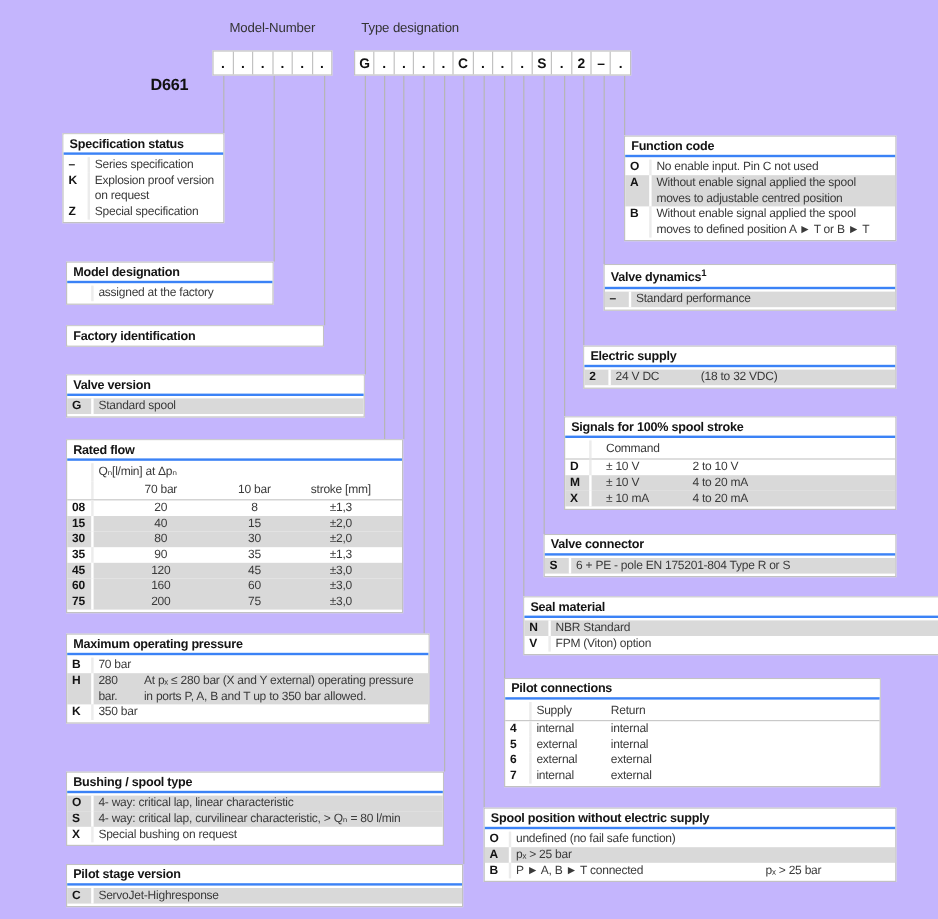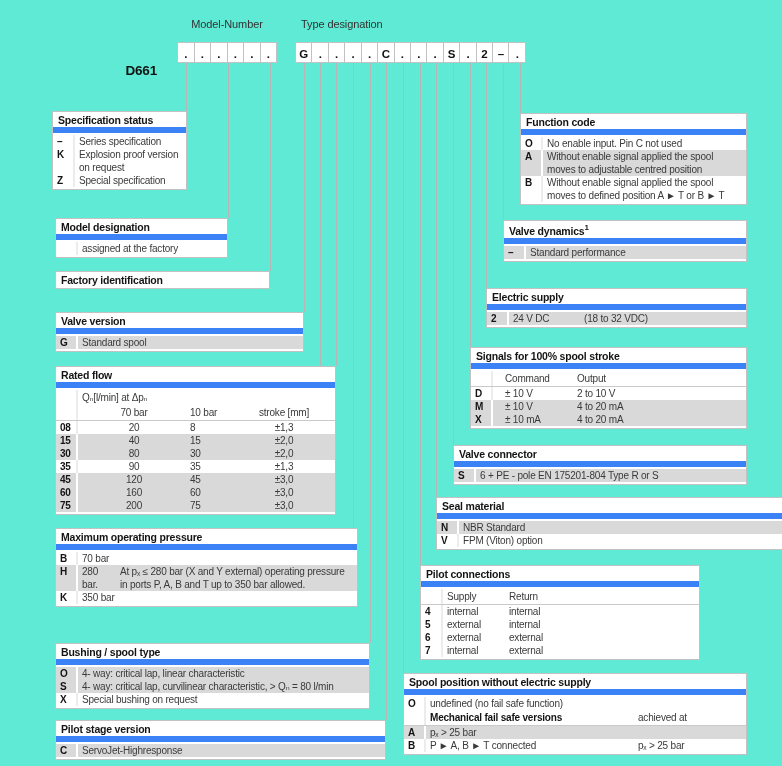--- a/index.html
+++ b/index.html
@@ -1,46 +1,46 @@
 <!DOCTYPE html>
 <html><head>
 <meta charset="utf-8">
 <style>
   html,body{margin:0;padding:0;background:#fff}
   #canvas{
-    position:relative;width:782px;height:766px;background:#5eead4;
+    position:relative;width:782px;height:766px;background:#c4b5fd;
     font-family:"Liberation Sans","DejaVu Sans",sans-serif;
     font-size:10px;letter-spacing:-0.2px;color:#3a3a3a;overflow:hidden;
   }
   .toplabel{position:absolute;font-size:11px;color:#333;letter-spacing:-0.1px}
   .model-prefix{position:absolute;font-weight:bold;font-size:13.5px;color:#111;text-align:right}
   .cellrow{position:absolute;top:42px;height:21px;display:flex;border:1px solid #c2c2c2;background:#fff;box-sizing:border-box}
   .cell{flex:1 1 0;border-right:1px solid #c2c2c2;display:flex;align-items:flex-end;justify-content:center;
         font-weight:bold;font-size:11.5px;color:#111;padding-bottom:2px;box-sizing:border-box}
   .cell:last-child{border-right:none}
   .vline{position:absolute;width:1px;background:#b6b6b6}
   .box{position:absolute;background:#fff;border:1px solid #c2c2c2;box-sizing:border-box}
-  .box-title{font-weight:bold;color:#141414;font-size:10.5px;padding:2px 5px 1px 5px;border-bottom:6px solid #3b82f6;background:#fff}
+  .box-title{font-weight:bold;color:#141414;font-size:10.5px;padding:2px 5px 1px 5px;border-bottom:2px solid #3b82f6;background:#fff}
   .title-only .box-title{border-bottom:none}
   .sup{font-size:8px;vertical-align:super;font-weight:bold}
   .rows{padding:2px 0}
   .row{display:flex;line-height:13px;min-height:13px;align-items:flex-start}
   .row.shade{background:#d9d9d9}
   .code{flex:0 0 16px;font-weight:bold;color:#141414;padding-left:4px;box-sizing:content-box;
         border-right:2px solid transparent;align-self:stretch}
   .row.shade>.code{border-right-color:#ffffff}
   .row.plain>.code{border-right-color:#ececec}
   .txt{padding-left:4px;padding-right:2px}
   .tflex{flex:1 1 auto}
   .colhead{border-bottom:1px solid #c9c9c9;line-height:15px}
   .subrow{line-height:15px}
   .subhead .c0{font-weight:bold;color:#141414}
   
   #box-rated-flow .c0{width:112px;text-align:center;padding:0}
-  #box-rated-flow .c1{width:44px;text-align:left;padding:0}
+  #box-rated-flow .c1{width:44px;text-align:center;padding:0}
   #box-rated-flow .c2{width:100px;text-align:center;padding:0}
   #box-max-pressure .c0{width:57px}
   #box-max-pressure .c1{flex:1 1 auto;padding-right:6px}
   #box-electric-supply .c0{width:65px}
   #box-electric-supply .c1{flex:1 1 auto}
   #box-signals .c0{width:66px;padding-left:12px}
   #box-signals .c1{flex:1 1 auto}
   #box-pilot-connections .c0{width:56px}
   #box-pilot-connections .c1{flex:1 1 auto}
   #box-spool-position .c0{width:202px}
@@ -288,21 +288,20 @@
         </div>
       </div>
   </div>
 
   <div class="box" id="box-signals" style="left:470px;top:347px;width:277px">
     <div class="box-title">Signals for 100% spool stroke</div>
     <div class="rows">
       <div class="row plain colhead">
         <span class="code"></span>
         <span class="txt c0">Command</span>
-        <span class="txt c1">Output</span>
       </div>
       <div>
           <div class="row plain">
             <span class="code">D</span>
             <span class="txt c0">± 10 V</span>
             <span class="txt c1">2 to 10 V</span>
           </div>
           <div class="row shade">
             <span class="code">M</span>
             <span class="txt c0">± 10 V</span>
@@ -334,21 +333,21 @@
           <span class="code">N</span>
           <span class="txt tflex">NBR Standard</span>
         </div>
         <div class="row plain">
           <span class="code">V</span>
           <span class="txt tflex">FPM (Viton) option</span>
         </div>
       </div>
   </div>
 
-  <div class="box" id="box-pilot-connections" style="left:420px;top:565px;width:280px">
+  <div class="box" id="box-pilot-connections" style="left:420px;top:565px;width:314px">
     <div class="box-title">Pilot connections</div>
     <div class="rows">
       <div class="row plain colhead">
         <span class="code"></span>
         <span class="txt c0">Supply</span>
         <span class="txt c1">Return</span>
       </div>
       <div>
           <div class="row plain">
             <span class="code">4</span>
@@ -376,25 +375,20 @@
 
   <div class="box" id="box-spool-position" style="left:403px;top:673px;width:344px">
     <div class="box-title">Spool position without electric supply</div>
     <div class="rows">
       <div>
           <div class="row plain">
             <span class="code">O</span>
             <span class="txt tflex">undefined (no fail safe function)</span>
           </div>
         </div>
-      <div class="row plain colhead subhead">
-        <span class="code"></span>
-        <span class="txt c0">Mechanical fail safe versions</span>
-        <span class="txt c1">achieved at</span>
-      </div>
       <div>
           <div class="row shade">
             <span class="code">A</span>
             <span class="txt c1">pₓ &gt;  25 bar</span>
           </div>
           <div class="row plain">
             <span class="code">B</span>
             <span class="txt c0">P ► A, B ► T connected</span>
             <span class="txt c1">pₓ &gt;  25 bar</span>
           </div>

